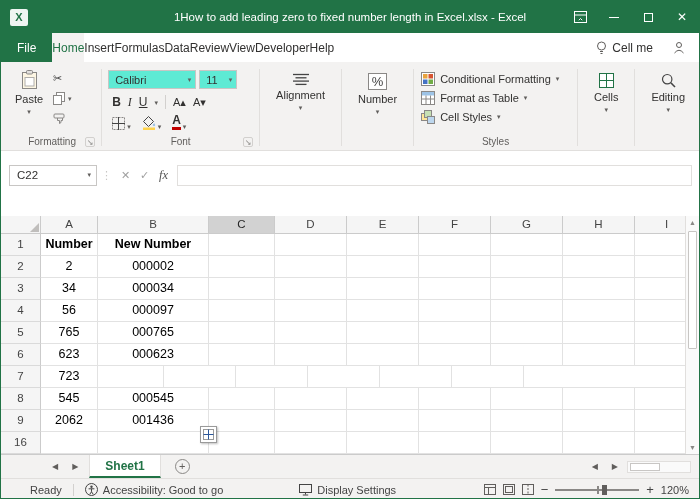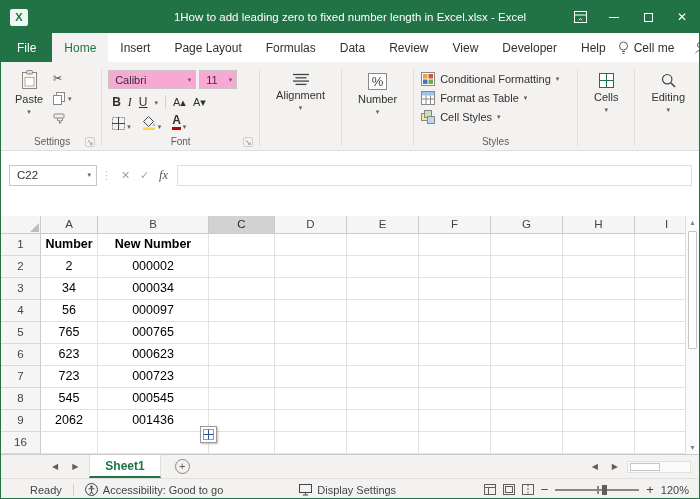--- a/index.html
+++ b/index.html
@@ -10,21 +10,21 @@
   .titlebar { height:32px; background:#217346; display:flex; align-items:center; position:relative; color:#fff; }
   .appicon { width:18px; height:17px; margin-left:9px; background:rgba(255,255,255,.93); color:#217346; font-weight:bold; font-size:11px; display:flex; align-items:center; justify-content:center; border-radius:2px; z-index:2; }
   .wtitle { position:absolute; left:0; right:0; text-align:center; font-size:11.5px; color:#fff; }
   .tb-controls { margin-left:auto; display:flex; height:100%; z-index:2; }
   .tb-btn { width:34px; height:100%; display:flex; align-items:center; justify-content:center; font-size:12px; color:#fff; cursor:default; }
   .min-glyph { width:10px; height:1px; background:#fff; display:block; }
   .max-glyph { width:9px; height:9px; border:1px solid #fff; display:block; }
 
   
   .tabrow { height:29px; background:#fff; display:flex; align-items:stretch; font-size:12px; color:#323130; }
-  .tab { padding:0 12px; display:flex; align-items:center; white-space:nowrap; }
+  .tab { padding:0 0; display:flex; align-items:center; white-space:nowrap; }
   .tab.file { background:#217346; color:#fff; padding:0 16px; }
   .tab.active { background:#f3f2f1; color:#217346; }
   .tr-right { margin-left:auto; display:flex; align-items:center; gap:20px; padding-right:14px; }
   .tellme, .share { display:flex; align-items:center; gap:5px; color:#323130; white-space:nowrap; }
 
   
   .ribbon { height:89px; background:#f3f2f1; border-bottom:1px solid #e1dfdd; display:flex; padding:3px 2px 0 6px; }
   .group { position:relative; padding-bottom:16px; }
   .g-label { position:absolute; bottom:3px; left:0; right:0; text-align:center; font-size:10px; color:#605e5c; }
   .launcher { position:absolute; bottom:3px; right:2px; font-size:8px; color:#8a8886; width:10px; height:10px; line-height:10px; text-align:center; border:1px solid #d2d0ce; border-radius:2px; }
@@ -33,21 +33,21 @@
 
   .clipboard { width:92px; }
   .clipboard .g-row { display:flex; }
   .paste-btn { display:flex; flex-direction:column; align-items:center; width:44px; padding-top:5px; gap:3px; }
   .blabel { font-size:11px; color:#323130; }
   .mini-col { display:flex; flex-direction:column; margin-left:2px; padding-top:7px; gap:7px; }
   .mini-btn { display:flex; align-items:center; gap:3px; font-size:11px; color:#444; height:13px; }
 
   .fontg { width:152px; }
   .f-row1 { display:flex; gap:3px; padding:5px 2px 0 2px; }
-  .combo { background:#f9a8d4; border:1px solid #c8c6c4; height:19px; display:flex; align-items:center; justify-content:space-between; font-size:11px; color:#323130; padding:0 4px 0 6px; }
+  .combo { background:#5eead4; border:1px solid #c8c6c4; height:19px; display:flex; align-items:center; justify-content:space-between; font-size:11px; color:#323130; padding:0 4px 0 6px; }
   .fname { width:88px; } .fsize { width:38px; }
   .f-row2 { display:flex; align-items:center; gap:7px; padding:5px 2px 0 6px; height:21px; }
   .fmtbtn { font-size:12px; color:#323130; }
   .bold-g { font-weight:bold; }
   .italic-g { font-style:italic; font-family:"Liberation Serif","DejaVu Serif",serif; }
   .under-g { text-decoration:underline; }
   .fdiv { width:1px; height:14px; background:#d2d0ce; }
   .sm { font-size:11px; }
   .f-row3 { display:flex; align-items:flex-end; gap:11px; padding:4px 2px 0 6px; }
   .iconbtn { display:flex; align-items:flex-end; gap:2px; }
@@ -132,21 +132,20 @@
           <span class="max-glyph"></span>
         </div>
       <div class="tb-btn">✕</div>
     </div>
   </div>
 
   <div class="tabrow">
     <div class="tab file">File</div>
     <div class="tab active">Home</div>
     <div class="tab">Insert</div>
-    <div class="tab">Page Layout</div>
     <div class="tab">Formulas</div>
     <div class="tab">Data</div>
     <div class="tab">Review</div>
     <div class="tab">View</div>
     <div class="tab">Developer</div>
     <div class="tab">Help</div>
     <div class="tr-right">
       <div class="tellme">
         <svg width="11" height="14" viewBox="0 0 11 14">
             <circle cx="5.5" cy="5" r="4" fill="none" stroke="#605e5c"></circle>
@@ -190,21 +189,21 @@
             <span class="chev">▾</span>
           </div>
           <div class="mini-btn">
             <svg width="12" height="12" viewBox="0 0 12 12">
                 <rect x="1" y="1" width="10" height="4" rx="1" fill="none" stroke="#8a8886"></rect>
                 <path d="M4.5 5 v2.5 h2 v3 l1.5 -1 v-2 h1.5 V5" fill="none" stroke="#8a8886"></path>
               </svg>
           </div>
         </div>
       </div>
-      <div class="g-label">Settings</div>
+      <div class="g-label">Formatting</div>
       <div class="launcher">↘</div>
     </div>
 
     <div class="vsep"></div>
 
     <div class="group fontg">
       <div class="f-row1">
         <div class="combo fname">
           <span>Calibri</span>
           <span class="chev">▾</span>
@@ -439,21 +438,20 @@
           <div class="cell" style="width: 72px;"></div>
           <div class="cell" style="width: 72px;"></div>
           <div class="cell" style="width: 72px;"></div>
           <div class="cell" style="width: 72px;"></div>
           <div class="cell" style="width: 72px;"></div>
           <div class="cell" style="flex: 1 1 0%;"></div>
         </div>
         <div class="grow">
           <div class="rowhdr">7</div>
           <div class="cell" style="width: 57px;">723</div>
-          <div class="cell" style="width: 111px;">000723</div>
           <div class="cell" style="width: 66px;"></div>
           <div class="cell" style="width: 72px;"></div>
           <div class="cell" style="width: 72px;"></div>
           <div class="cell" style="width: 72px;"></div>
           <div class="cell" style="width: 72px;"></div>
           <div class="cell" style="width: 72px;"></div>
           <div class="cell" style="flex: 1 1 0%;"></div>
         </div>
         <div class="grow">
           <div class="rowhdr">8</div>

